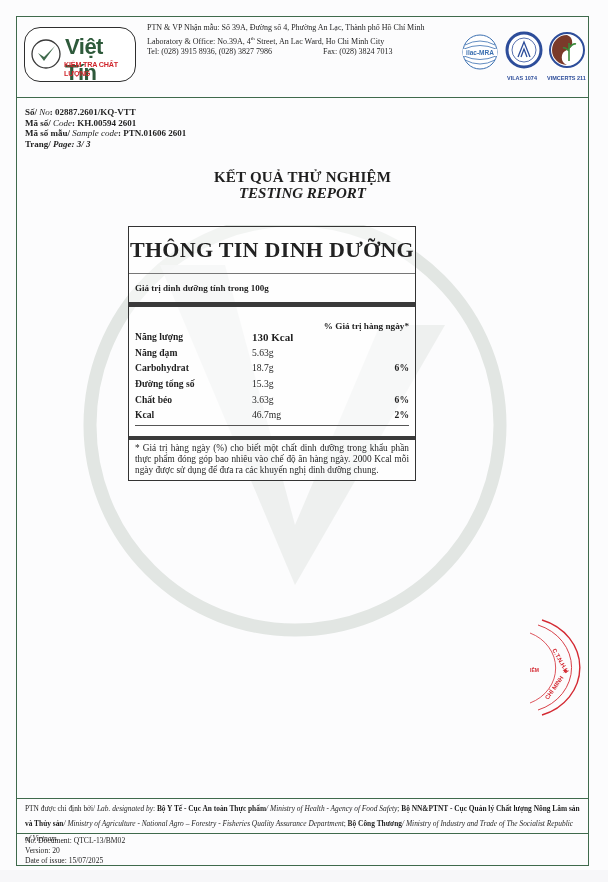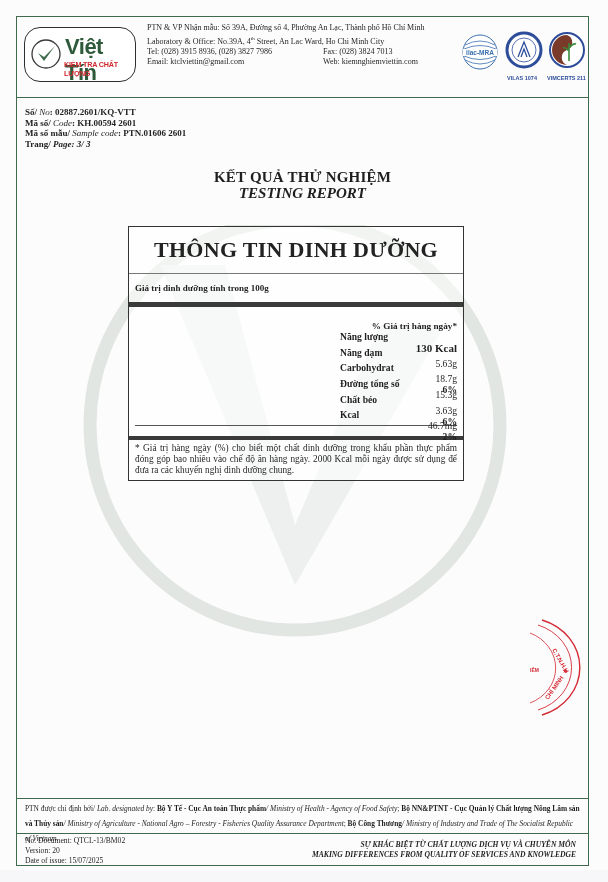--- a/index.html
+++ b/index.html
@@ -40,29 +40,29 @@
   .meta i { font-weight: normal; margin-top: 29px; }
   .meta .it { font-style: italic; font-weight: bold; }
   
   .title { position: absolute; left: 0; top: 152px; width: 100%; text-align: center; }
   .title .vi { font-weight: bold; font-size: 15px; letter-spacing: 0.2px; }
   .title .en { font-weight: bold; font-style: italic; font-size: 15px; margin-top: -1px; }
   
   .watermark { position: absolute; left: 50px; top: 225px; width: 490px; height: 440px; pointer-events: none; }
   
   .nutri {
-    position: absolute; left: 111px; top: 209px; width: 336px; box-sizing: border-box;
+    position: absolute; left: 111px; top: 209px; width: 288px; box-sizing: border-box;
     border: 1.3px solid #333; background: rgba(255,255,255,0.55);
   }
   .nutri-head { height: 46px; border-bottom: 1px solid #777; display: flex; align-items: center; justify-content: center; }
   .nutri-head span { font-weight: bold; font-size: 22px; letter-spacing: 0.3px; color: #222; }
   .nutri-sub { height: 28px; display: flex; align-items: center; padding-left: 6px; font-weight: bold; font-size: 9px; border-bottom: 5px solid #3a3a3a; }
   .nutri-body { padding: 14px 6px 10px 6px; }
   .dv-header { text-align: right; font-weight: bold; font-size: 9.2px; margin-bottom: 0px; }
-  .row { display: flex; font-size: 9.6px; height: 15.7px; align-items: flex-end; flex-direction: column; }
+  .row { display: flex; font-size: 9.6px; height: 15.7px; align-items: flex-start; }
   .row .label { width: 117px; font-weight: bold; }
   .row .val { flex: 1; }
   .row .pct { width: 40px; text-align: right; font-weight: bold; }
   .row.energy .val { font-weight: bold; font-size: 11px; }
   .row.last { border-bottom: 1px solid #555; }
   .nutri-divider { height: 4px; background: #3a3a3a; }
   .nutri-foot { padding: 3px 6px 4px 6px; font-size: 9.3px; line-height: 10.8px; text-align: justify; }
   
   .stamp { position: absolute; left: 505px; top: 598px; width: 70px; height: 105px; }
   
@@ -96,24 +96,20 @@
         <div class="logo-tag">KIỂM TRA CHẤT LƯỢNG</div>
       </div>
 
       <div class="company">
         <div class="line">PTN &amp; VP Nhận mẫu: Số 39A, Đường số 4, Phường An Lạc, Thành phố Hồ Chí Minh</div>
         <div class="line"><span>Laboratory &amp; Office: No.39A, 4</span><sup style="font-size:5px">th</sup><span> Street, An Lac Ward, Ho Chi Minh City</span></div>
         <div class="line">
           <span>Tel: (028) 3915 8936, (028) 3827 7986</span>
           <span class="right">Fax: (028) 3824 7013</span>
         </div>
-        <div class="line">
-          <span>Email: ktclviettin@gmail.com</span>
-          <span class="right">Web: kiemnghiemviettin.com</span>
-        </div>
       </div>
 
       <div class="badges">
         <svg class="badge" style="left:0; top:2px" width="38" height="38" viewBox="0 0 38 38">
           <circle cx="19" cy="19" r="17" fill="#fff" stroke="#3a6fb0" stroke-width="1"></circle>
           <path d="M4 12 Q19 4 34 12 M3 16 Q19 9 35 16 M3 23 Q19 30 35 23 M4 27 Q19 35 34 27" stroke="#3a6fb0" stroke-width="0.8" fill="none"></path>
           <rect x="2" y="16" width="34" height="7" fill="#fff"></rect>
           <text x="19" y="22" font-size="6.5" font-family="Liberation Sans, sans-serif" font-weight="bold" text-anchor="middle" fill="#3a6fb0">ilac-MRA</text>
         </svg>
         <svg class="badge" style="left:44px" width="38" height="40" viewBox="0 0 38 40">
@@ -196,19 +192,15 @@
     </svg>
 
     <div class="footer-top"></div>
     <div class="footer-des"><span>PTN được chỉ định bởi/ </span><i>Lab. designated by</i><span>: </span><b>Bộ Y Tế - Cục An toàn Thực phẩm</b><i>/ Ministry of Health - Agency of Food Safety</i><span>; </span><b>Bộ NN&amp;PTNT - Cục Quản lý Chất lượng Nông Lâm sản và Thủy sản</b><i>/ Ministry of Agriculture - National Agro – Forestry - Fisheries Quality Assurance Department</i><span>; </span><b>Bộ Công Thương</b><i>/ Ministry of Industry and Trade of The Socialist Republic of Vietnam.</i></div>
     <div class="footer-mid"></div>
     <div class="footer-doc">
       <div>No. Document: QTCL-13/BM02</div>
       <div>Version: 20</div>
       <div>Date of issue: 15/07/2025</div>
     </div>
-    <div class="footer-slogan">
-      <div>SỰ KHÁC BIỆT TỪ CHẤT LƯỢNG DỊCH VỤ VÀ CHUYÊN MÔN</div>
-      <div>MAKING DIFFERENCES FROM QUALITY OF SERVICES AND KNOWLEDGE</div>
-    </div>
 
   </div>
 </div>
 
 </body></html>

